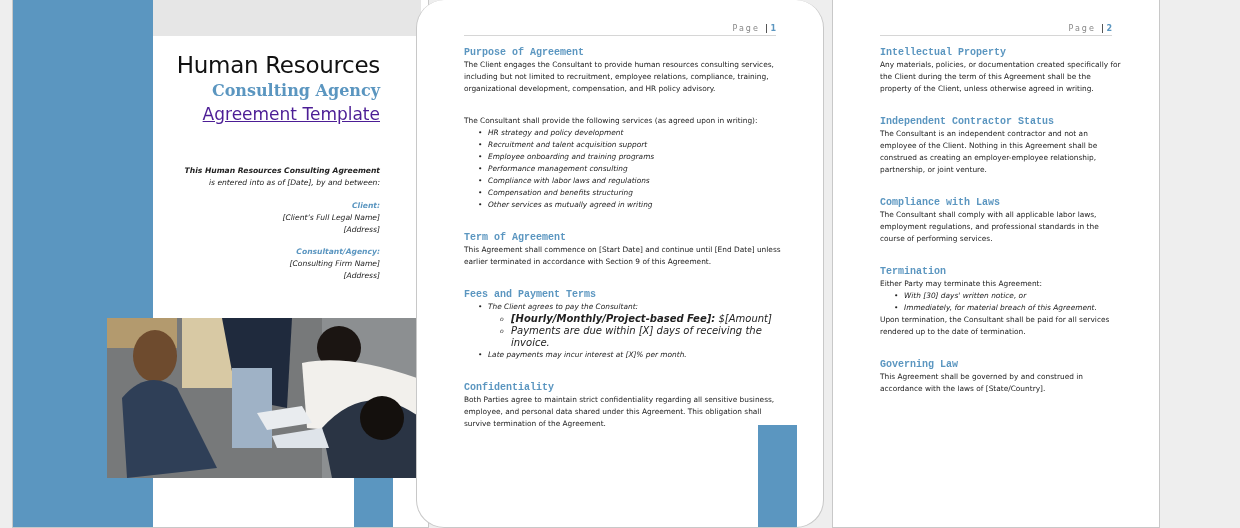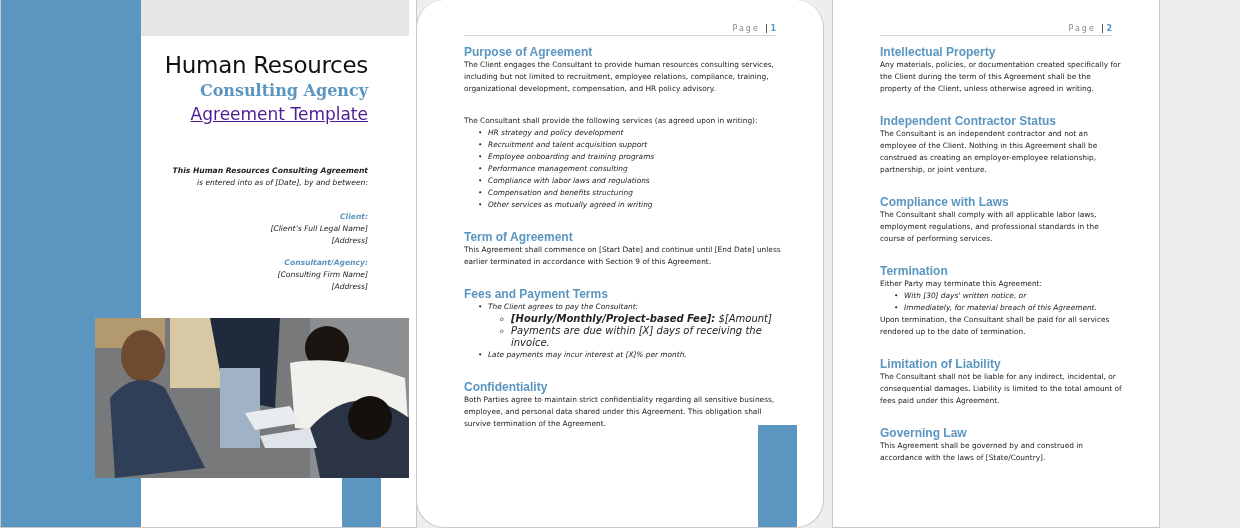--- a/index.html
+++ b/index.html
@@ -1,20 +1,20 @@
 <!DOCTYPE html>
 <html><head>
 <meta charset="utf-8">
 <style>
   * { box-sizing: border-box; margin: 0; padding: 0; }
   html, body { width: 1240px; height: 528px; overflow: hidden; background: #eeeeee; }
   body { position: relative; font-family: "DejaVu Sans", sans-serif; color: #222; }
 
   .page { position: absolute; top: 0; height: 528px; background: #fff; border: 1px solid #c8c8c8; border-top: none; overflow: hidden; }
-  #page-cover { left: 0; width: 417px; padding-left: 27px; }
+  #page-cover { left: 12px; width: 417px; padding-left: 27px; }
   #page-1 { left: 416px; width: 408px; border-radius: 28px; }
   #page-2 { left: 832px; width: 328px; }
 
   
   .cover-band { position: absolute; left: 0; top: 0; width: 140px; height: 528px; background: #5b96c0; }
   .cover-topbar { position: absolute; left: 140px; top: 0; width: 268px; height: 36px; background: #e6e6e6; }
   .cover-title { position: absolute; right: 48px; top: 50px; text-align: right; }
   .cover-title .t1 { font-family: "DejaVu Sans", sans-serif; font-size: 23px; color: #111; line-height: 30px; letter-spacing: -0.3px; }
   .cover-title .t2 { font-family: "DejaVu Serif", serif; font-weight: bold; font-size: 16px; color: #5b96c0; line-height: 22px; }
   .cover-title .t3 { font-family: "DejaVu Sans", sans-serif; font-size: 17px; color: #4c1d95; line-height: 24px; text-decoration: underline; }
@@ -22,21 +22,21 @@
   .cover-intro .b { font-weight: bold; }
   .cover-intro .lbl { color: #5b96c0; font-weight: bold; margin-top: 10px; }
   .cover-photo { position: absolute; left: 94px; top: 318px; width: 314px; height: 160px; overflow: hidden; background: #5a5d60; }
   .cover-accent { position: absolute; left: 341px; top: 478px; width: 39px; height: 50px; background: #5b96c0; }
 
   
   .pg-header { position: absolute; left: 47px; right: 47px; top: 24px; border-bottom: 1px solid #d6d6d6; text-align: right; font-size: 8px; color: #888; letter-spacing: 2px; padding-bottom: 2px; }
   .pg-header .num { color: #5b96c0; font-weight: bold; letter-spacing: 0; border-left: 1px solid #555; padding-left: 3px; margin-left: 2px; }
   .content { position: absolute; left: 47px; right: 36px; top: 46px; }
   .section { margin-bottom: 20px; }
-  .sec-title { font-family: Liberation Sans, sans-serif; font-weight: bold; font-size: 12px; color: #5b96c0; line-height: 13px; }
+  .sec-title { font-family: Liberation Mono, monospace; font-weight: bold; font-size: 10px; color: #5b96c0; line-height: 13px; }
   .sec-text { font-size: 7.4px; line-height: 12px; color: #222; }
   ul.bul { list-style: none; margin-left: 14px; }
   ul.bul > li { font-size: 7.4px; line-height: 12px; position: relative; padding-left: 10px; font-style: italic; }
   ul.bul > li::before { content: "•"; position: absolute; left: 0; }
   ul.sub { list-style: none; margin-left: 12px; }
   ul.sub > li { font-size: 10px; line-height: 12px; position: relative; padding-left: 11px; }
   ul.sub > li::before { content: "o"; position: absolute; left: 0; font-size: 6px; }
   .bold { font-weight: bold; }
   .page-accent { position: absolute; left: 341px; top: 425px; width: 39px; height: 103px; background: #5b96c0; }
 </style>
@@ -47,21 +47,21 @@
   <div class="cover-band"></div>
   <div class="cover-topbar"></div>
   <div class="cover-title">
     <div class="t1">Human Resources</div>
     <div class="t2">Consulting Agency</div>
     <div class="t3">Agreement Template</div>
   </div>
   <div class="cover-intro">
     <div class="b">This Human Resources Consulting Agreement</div>
     <div>is entered into as of [Date], by and between:</div>
-    <div class="lbl" style="margin-top:22px">Client:</div>
+    <div class="lbl" style="margin-top:11px">Client:</div>
     <div>[Client’s Full Legal Name]</div>
     <div>[Address]</div>
     <div class="lbl" style="">Consultant/Agency:</div>
     <div>[Consulting Firm Name]</div>
     <div>[Address]</div>
   </div>
   <div class="cover-photo" title="Four business people in a meeting reviewing documents">
     <svg width="314" height="160" viewBox="0 0 314 160">
       <rect width="314" height="160" fill="#77797a"></rect>
       <rect x="0" y="0" width="70" height="30" fill="#b39a6e"></rect>
@@ -150,22 +150,18 @@
     <div class="section">
       <div class="sec-title">Termination</div>
       <div class="sec-text">Either Party may terminate this Agreement:</div>
       <ul class="bul">
         <li>With [30] days' written notice, or</li>
         <li>Immediately, for material breach of this Agreement.</li>
       </ul>
       <div class="sec-text">Upon termination, the Consultant shall be paid for all services rendered up to the date of termination.</div>
     </div>
     <div class="section">
-      <div class="sec-title">Limitation of Liability</div>
-      <div class="sec-text">The Consultant shall not be liable for any indirect, incidental, or consequential damages. Liability is limited to the total amount of fees paid under this Agreement.</div>
-    </div>
-    <div class="section">
       <div class="sec-title">Governing Law</div>
       <div class="sec-text">This Agreement shall be governed by and construed in accordance with the laws of [State/Country].</div>
     </div>
   </div>
   <div class="page-accent"></div>
 </div>
 
 </body></html>

